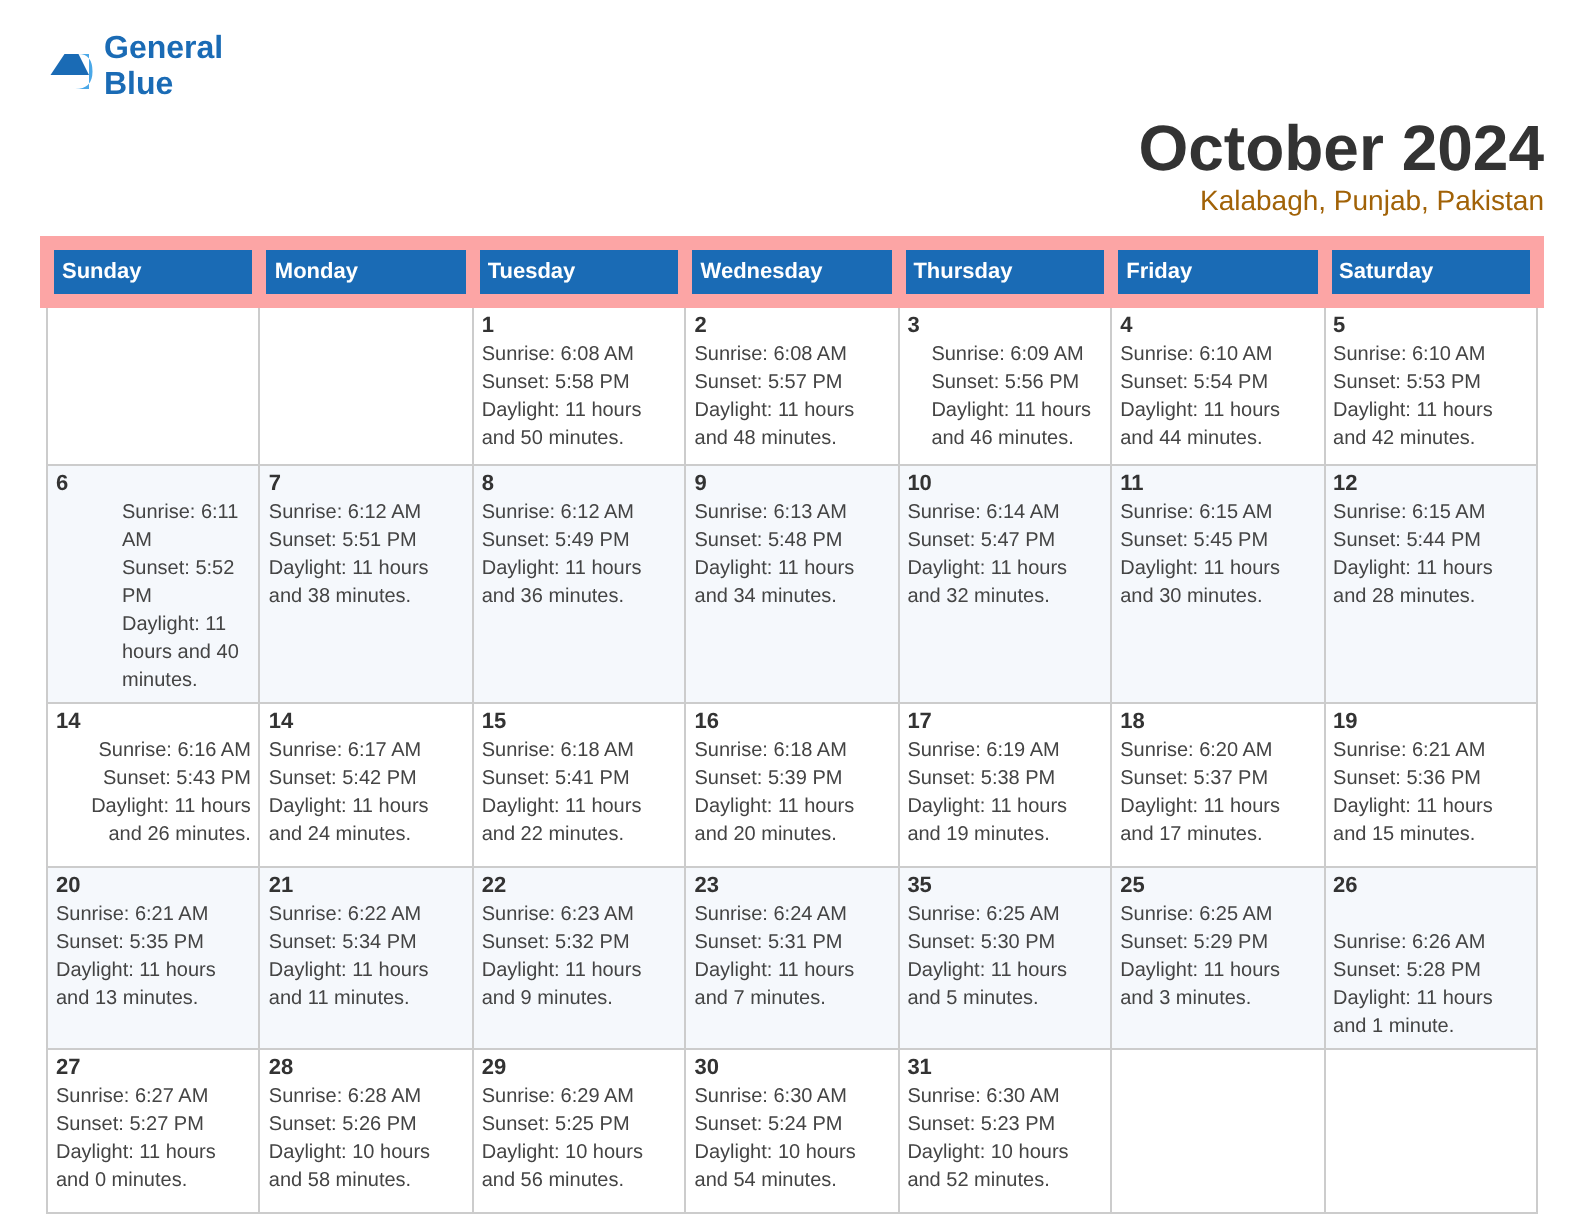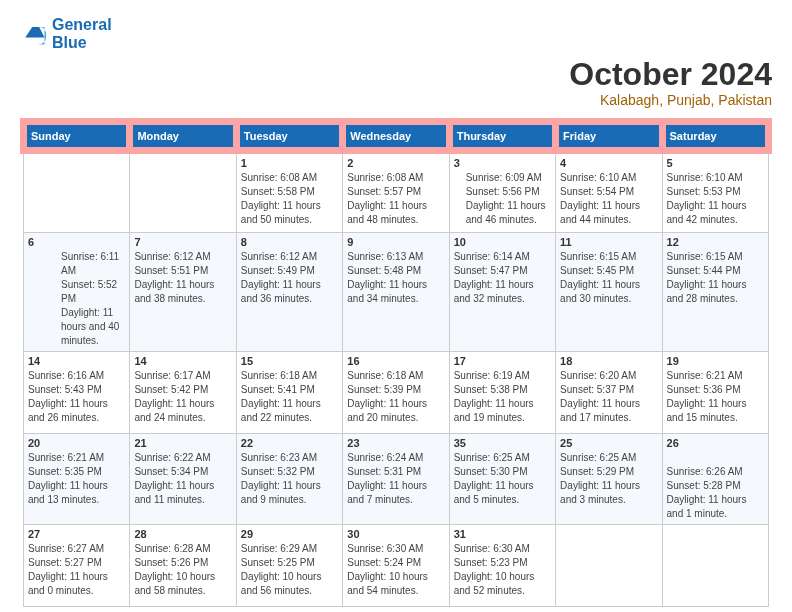--- a/index.html
+++ b/index.html
@@ -208,21 +208,21 @@
           <td>
             <span class="day-num">12</span>
             <div class="day-detail" style="white-space: pre-line;">Sunrise: 6:15 AM
 Sunset: 5:44 PM
 Daylight: 11 hours and 28 minutes.</div>
           </td>
         </tr>
         <tr>
           <td>
             <span class="day-num">14</span>
-            <div class="day-detail" style="white-space: pre-line;">Sunrise: 6:16 AM
+            <div class="day-detail" style="white-space: pre-line; text-align: right;">Sunrise: 6:16 AM
 Sunset: 5:43 PM
 Daylight: 11 hours and 26 minutes.</div>
           </td>
           <td>
             <span class="day-num">14</span>
             <div class="day-detail" style="white-space: pre-line;">Sunrise: 6:17 AM
 Sunset: 5:42 PM
 Daylight: 11 hours and 24 minutes.</div>
           </td>
           <td>

